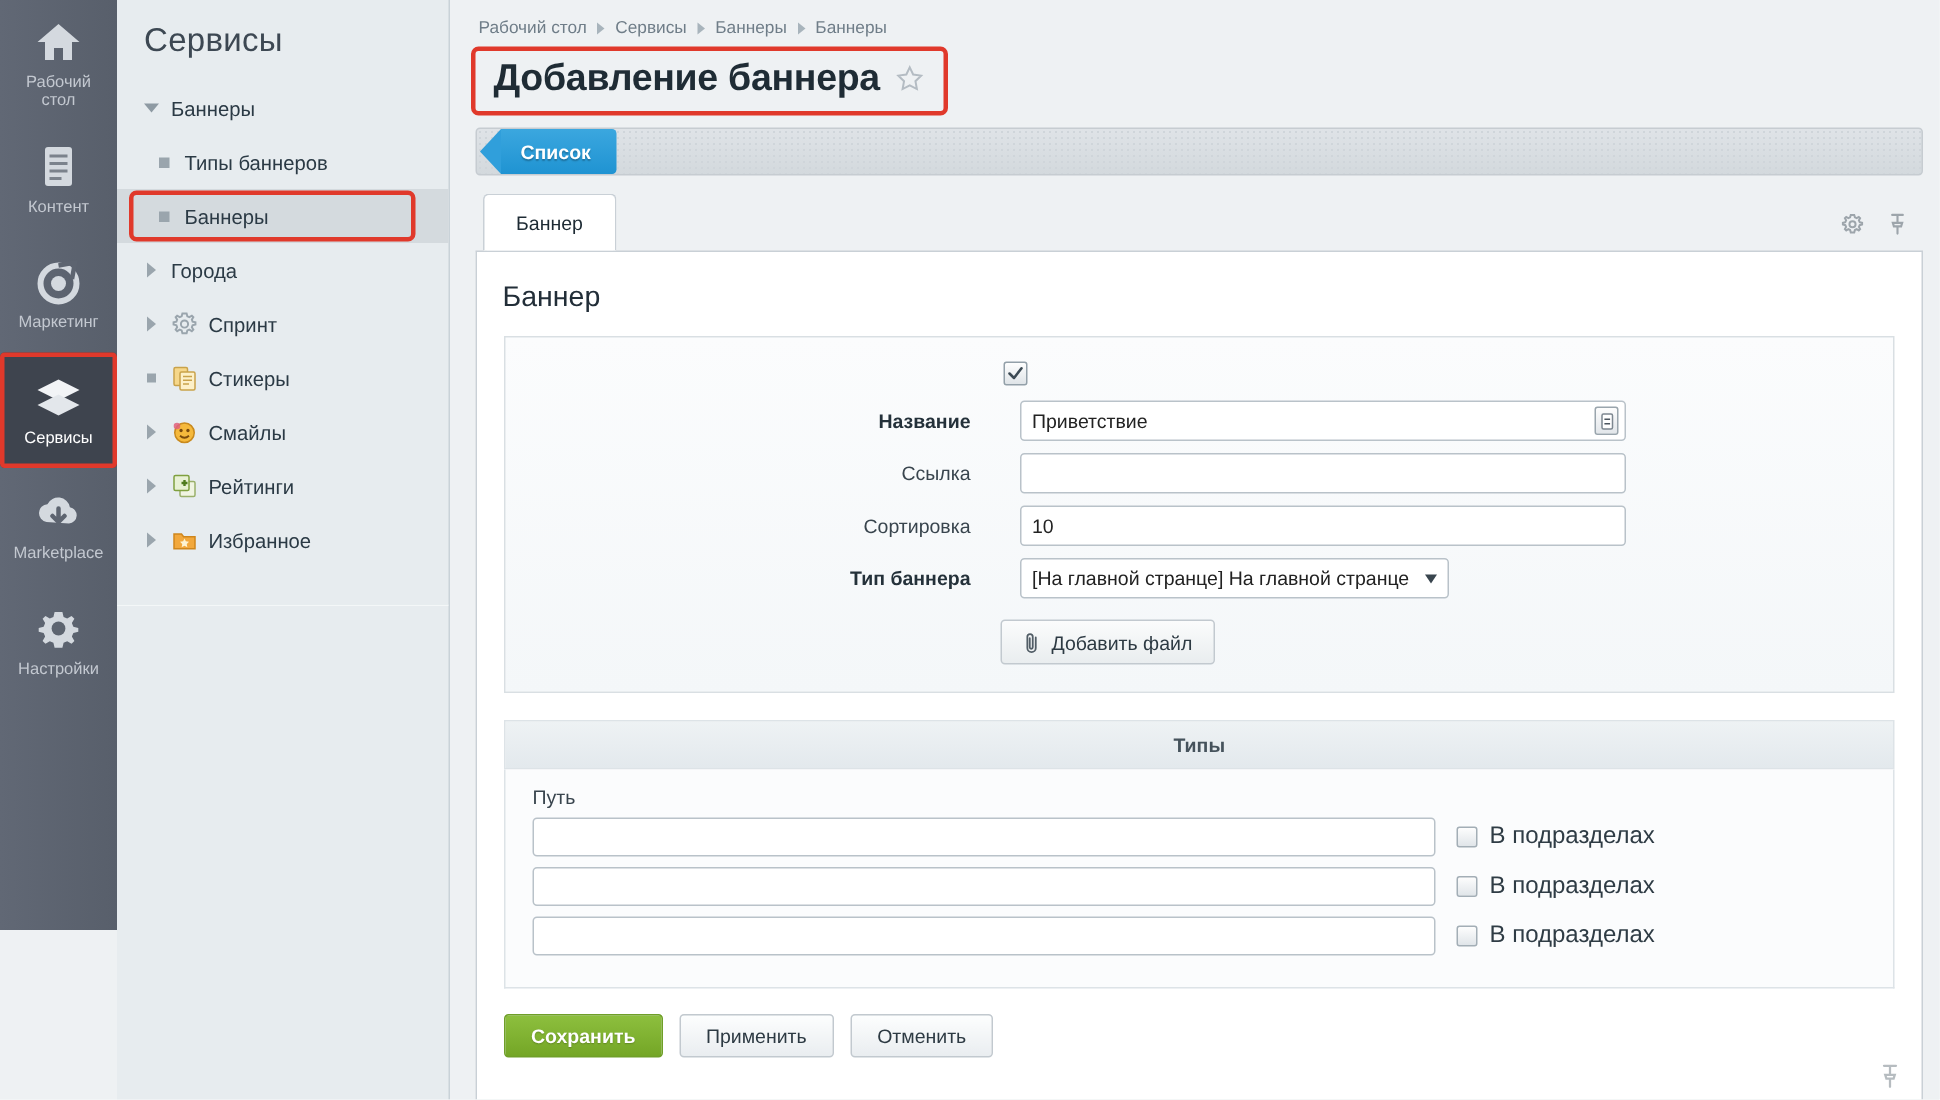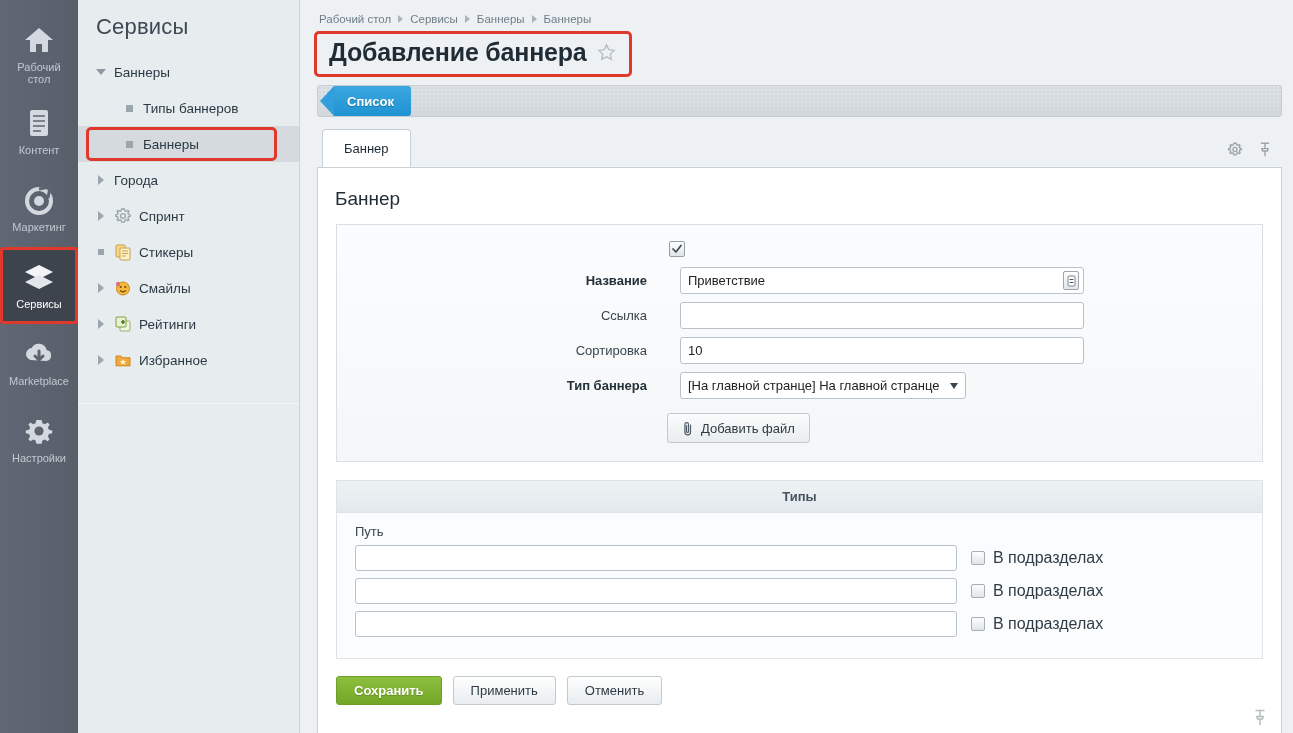--- a/index.html
+++ b/index.html
@@ -6,25 +6,25 @@
   html, body {
     width: 1293px; height: 733px;
     font-family: "Liberation Sans", sans-serif;
     background: #eef1f3;
     overflow: hidden;
   }
   .app { position: relative; width: 1293px; height: 733px; display: flex; }
 
   
   .rail {
-    width: 78px; height: 733px;
+    width: 78px; height: 620px;
     background: #5d6470;
     background-image: linear-gradient(to right, #616875 0%, #585f6b 100%);
     display: flex; flex-direction: column; align-items: center;
-    padding-top: 16px; flex: none; position: relative;
+    padding-top: 4px; flex: none; position: relative;
   }
   .rail-item {
     width: 78px; height: 77px;
     display: flex; flex-direction: column; align-items: center; justify-content: center;
     color: #c6cbd3; cursor: pointer; position: relative; gap: 2px;
   }
   .rail-item.active { background: #3e444e; }
   .rail-item.highlight { outline: 3px solid #e0392b; outline-offset: -3px; border-radius: 3px; }
   .rail-label {
     font-size: 11px; line-height: 12px; text-align: center;
@@ -44,21 +44,21 @@
   .sidebar-title {
     font-size: 22px; color: #3d4853; font-weight: normal;
     padding: 14px 0 12px 18px; letter-spacing: .2px;
   }
   .tree { padding-top: 2px; }
   .tree-row {
     display: flex; align-items: center; height: 36px;
     padding-left: 16px; cursor: pointer; font-size: 13.5px; color: #2b3a45;
     position: relative;
   }
-  .tree-row.lvl2 { padding-left: 48px; }
+  .tree-row.lvl2 { padding-left: 28px; }
   .tree-row.selected { background: #d4dade; }
   .tree-row.boxed::after {
     content: ""; position: absolute; left: 8px; right: 22px; top: 1px; bottom: 1px;
     border: 3px solid #e0392b; border-radius: 5px; pointer-events: none;
   }
   .twist {
     width: 14px; height: 14px; flex: none; margin-right: 6px;
     display: flex; align-items: center; justify-content: center;
   }
   .twist.down::before {

